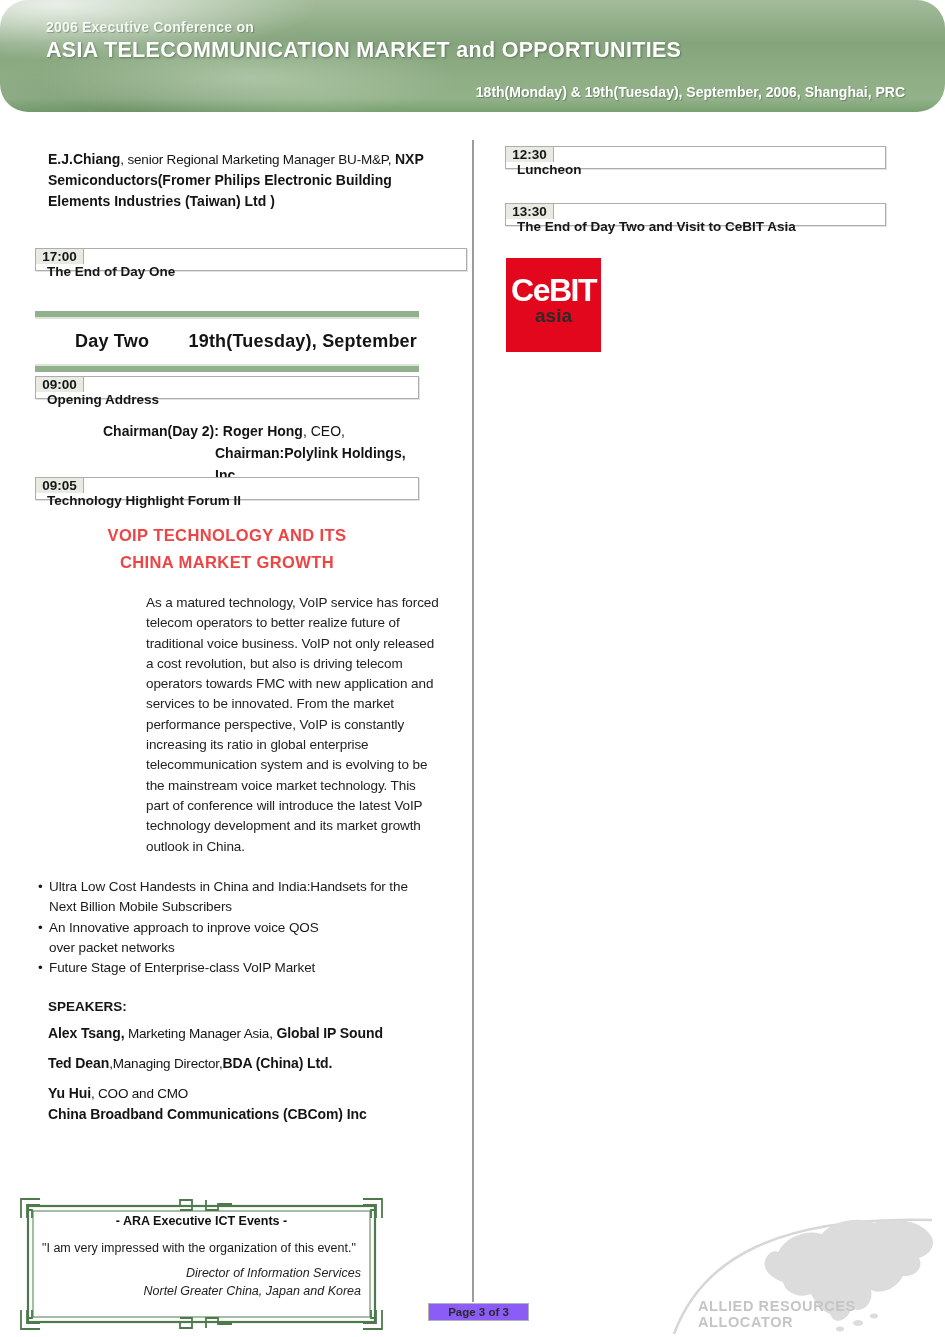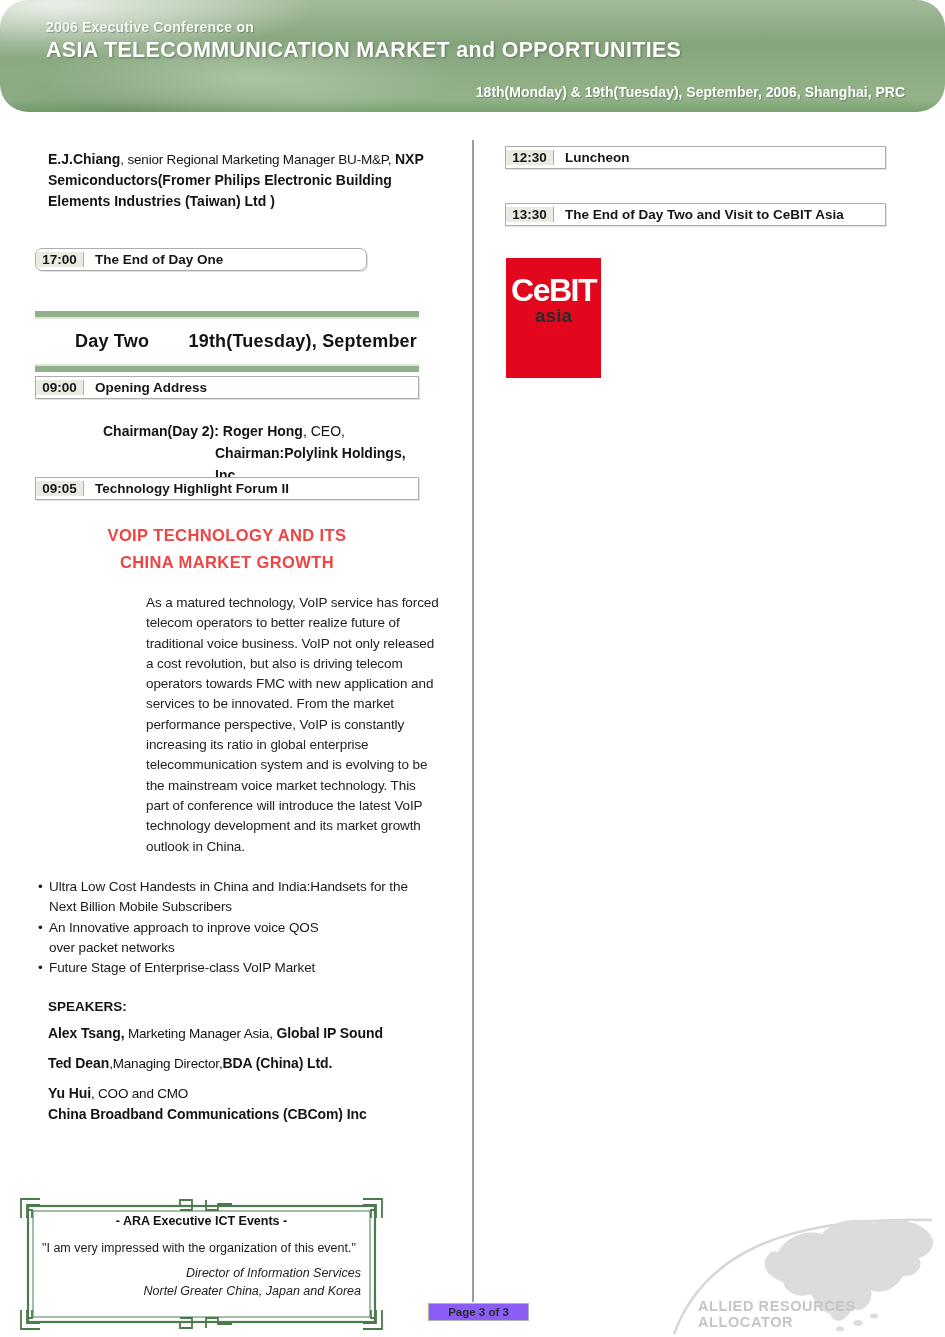--- a/index.html
+++ b/index.html
@@ -38,22 +38,23 @@
 
   
   .v-divider {
     position:absolute; left:472px; top:140px; width:2px; height:1162px;
     background:#9c9c9c;
   }
 
   
   .sched-row {
     position:absolute; height:23px; background:#ffffff;
-    border:1px solid #adadad; display:flex; align-items:center;
+    border:1px solid #adadad; display:flex; align-items:flex-start;
     box-shadow:1px 1px 0 #e2e2e2;
+    flex-direction:column;
   }
   .sched-time {
     width:48px; background:#e7ebe2; border-right:1px solid #adadad;
     display:flex; align-items:center; justify-content:center;
     font-size:13.5px; font-weight:700; color:#161616;
   }
   .sched-title {
     flex:1; display:flex; align-items:center; padding-left:11px;
     font-size:13.5px; font-weight:700; color:#161616;
   }
@@ -108,21 +109,21 @@
   
   .testimonial { position:absolute; left:20px; top:1198px; width:363px; height:132px; }
   .testimonial svg { position:absolute; left:0; top:0; }
   .testi-title { position:absolute; left:0; top:16px; width:100%; text-align:center; font-size:12.5px; font-weight:700; color:#111; }
   .testi-quote { position:absolute; left:22px; top:43px; font-size:12.5px; color:#1a1a1a; }
   .testi-attr1 { position:absolute; right:22px; top:68px; font-size:12.5px; font-style:italic; color:#222; }
   .testi-attr2 { position:absolute; right:22px; top:86px; font-size:12.5px; font-style:italic; color:#222; }
 
   
   .cebit-logo {
-    position:absolute; left:506px; top:258px; width:95px; height:120px;
+    position:absolute; left:506px; top:258px; width:95px; height:94px;
     display:flex; flex-direction:column; align-items:center;
     padding-top:17px;
   }
   .cebit-word { color:#ffffff; font-size:32px; font-weight:700; letter-spacing:-1.5px; line-height:30px; }
   .cebit-asia { color:#2e2a2a; font-size:19px; font-weight:700; letter-spacing:0px; line-height:22px; }
 
   
   .page-box {
     position:absolute; left:428px; top:1303px; width:101px; height:18px;
     background:#8b5cf6; border:1px solid #b3b3b3;
@@ -166,21 +167,21 @@
     <ellipse cx="180" cy="139" rx="4" ry="2.5" fill="#dcdcdc"></ellipse>
   </svg>
   <div class="watermark-text">ALLIED RESOURCES ALLOCATOR</div>
 
   <div class="v-divider"></div>
 
   <div class="ej-note">
     <span class="seg-b">E.J.Chiang</span><span class="seg-r">, senior Regional Marketing Manager BU-M&amp;P, </span><span class="seg-b">NXP Semiconductors(Fromer Philips Electronic Building Elements Industries (Taiwan) Ltd )</span>
   </div>
 
-  <div class="sched-row" style="left:35px; top:248px; width:332px;border-radius:7px;">
+  <div class="sched-row" style="left:35px; top:248px; width:432px;">
     <div class="sched-time">17:00</div>
     <div class="sched-title">The End of Day One</div>
   </div>
 
   <div class="daytwo">
     <div class="green-bar top"></div>
     <div class="daytwo-row">
       <span class="daytwo-label">Day Two</span>
       <span class="daytwo-date">19th(Tuesday), September</span>
     </div>

